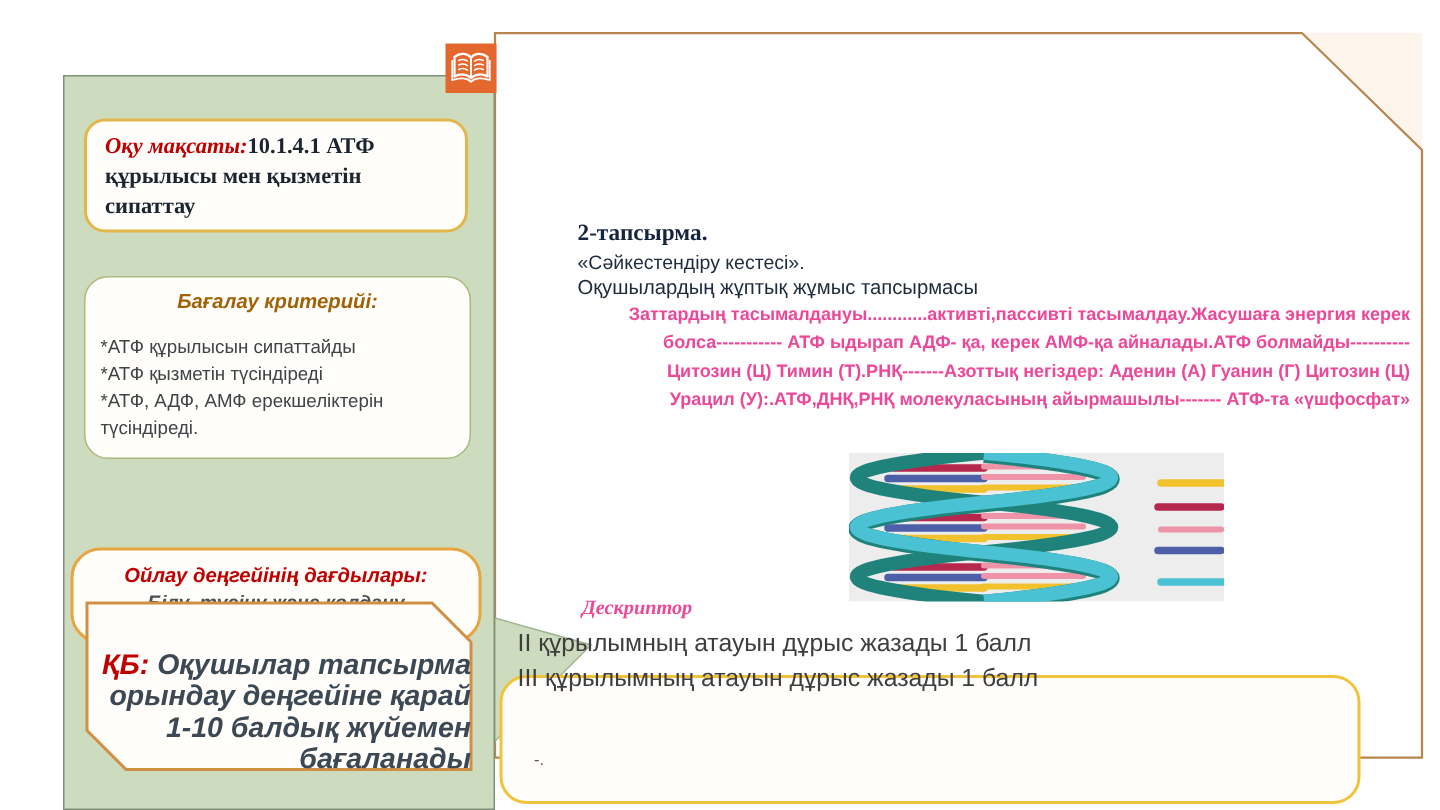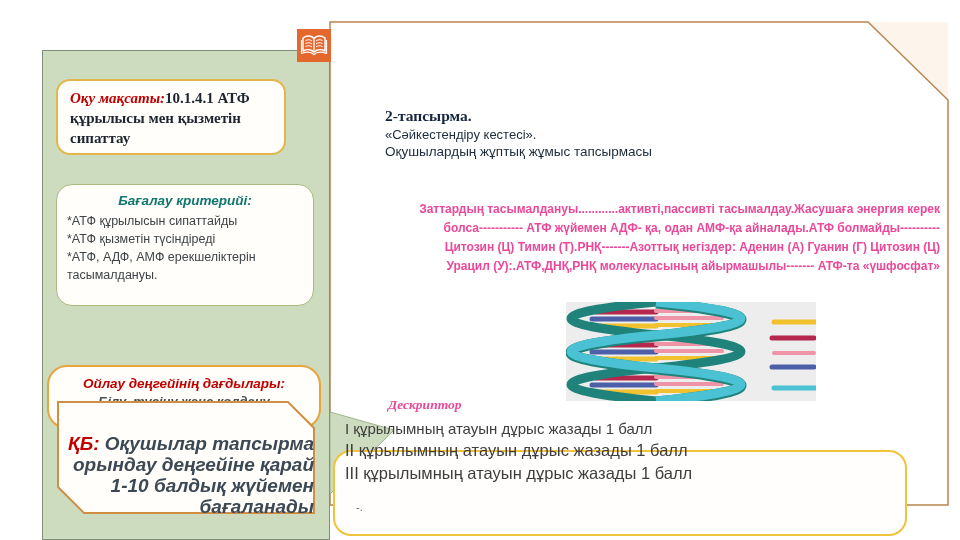--- a/index.html
+++ b/index.html
@@ -6,50 +6,50 @@
   #stage{position:relative;width:960px;height:540px;background:#ffffff;overflow:hidden;
          font-family:"Liberation Sans","DejaVu Sans",sans-serif;}
   .abs{position:absolute;}
   svg{display:block;}
 
   
   #green-panel{left:42px;top:50px;width:288px;height:490px;background:#cddcbe;
                border:1.5px solid #7f9078;box-sizing:border-box;}
 
   
-  #objective-box{left:13px;top:28px;width:230px;height:76px;background:#fffefa;
+  #objective-box{left:13px;top:28px;width:256px;height:76px;background:#fffefa;
                  border:2px solid #e3b64b;border-radius:14px;box-sizing:border-box;
                  padding:7px 12px;font-family:"Liberation Serif","DejaVu Serif",serif;
                  font-size:15px;line-height:20px;font-weight:bold;color:#1c2430;}
   #objective-box .red-label{color:#c00000;font-style:italic;}
 
   
   #criteria-box{left:13px;top:133px;width:258px;height:122px;background:#fffefa;
                 border:1.5px solid #a9ba7c;border-radius:16px;box-sizing:border-box;
                 padding:8px 10px 6px 10px;}
-  #criteria-box .box-title{text-align:center;color:#0f766e;font-weight:bold;font-style:italic;
-                font-size:13.5px;margin-bottom:4px;}
+  #criteria-box .box-title{text-align:center;color:#a16207;font-weight:bold;font-style:italic;
+                font-size:13.5px;margin-bottom:14px;}
   #criteria-box .crit-item{font-size:12.5px;line-height:18px;color:#3f4448;}
 
   
   #thinking-box{left:4px;top:274px;width:274px;height:64px;background:#fffefa;
                 border:2px solid #e8a43f;border-radius:20px;box-sizing:border-box;
                 padding:9px 8px 6px 8px;text-align:center;margin-top:40px;}
   #thinking-box .box-title{color:#c00000;font-weight:bold;font-style:italic;font-size:13.5px;}
   #thinking-box .box-sub{color:#4a5056;font-weight:bold;font-style:italic;font-size:13px;margin-top:3px;}
 
   
   #kb-box-svg{left:13px;top:349px;}
   #kb-text{left:13px;top:382px;width:258px;text-align:right;font-weight:bold;font-style:italic;
            font-size:19px;line-height:21px;color:#3c4854;}
   #kb-text .red-label{color:#c00000;}
 
   
   #task-head{left:385px;top:106px;width:420px;color:#15253f;}
-  #task-title{font-family:"Liberation Serif","DejaVu Serif",serif;font-weight:bold;font-size:15.5px;line-height:20px;}
+  #task-title{font-family:"Liberation Serif","DejaVu Serif",serif;font-weight:bold;font-size:15.5px;line-height:20px;margin-top:40px;}
   #task-subtitle{font-size:13px;line-height:17px;color:#1d2b3a;}
   #task-type{font-size:13.5px;line-height:18px;color:#1d2b3a;}
 
   #body-par{left:340px;top:200px;width:600px;text-align:right;font-size:12px;
             font-weight:bold;color:#ec4899;}
   #body-par .body-line{line-height:19px;white-space:nowrap;}
 
   #dna-figure{left:566px;top:302px;}
 
   #descriptor-label{left:388px;top:397px;font-family:"Liberation Serif","DejaVu Serif",serif;
@@ -78,21 +78,21 @@
   <div id="green-panel" class="abs">
 
     <div id="objective-box" class="abs">
       <span class="red-label">Оқу мақсаты:</span><span>10.1.4.1 АТФ құрылысы мен қызметін сипаттау</span>
     </div>
 
     <div id="criteria-box" class="abs">
       <div class="box-title">Бағалау критерийі:</div>
       <div class="crit-item">*АТФ құрылысын сипаттайды</div>
       <div class="crit-item">*АТФ қызметін түсіндіреді</div>
-      <div class="crit-item">*АТФ, АДФ, АМФ ерекшеліктерін тасымалдануы.</div>
+      <div class="crit-item">*АТФ, АДФ, АМФ ерекшеліктерін түсіндіреді.</div>
     </div>
 
     <div id="thinking-box" class="abs">
       <div class="box-title">Ойлау деңгейінің дағдылары:</div>
       <div class="box-sub">Білу, түсіну және қолдану</div>
     </div>
 
     <svg id="kb-box-svg" class="abs" width="260" height="115" viewBox="0 0 260 115">
       <path d="M2,2 L232,2 L258,28 L258,113 L28,113 L2,87 Z" fill="#fffefa" stroke="#cf8f45" stroke-width="2"></path>
     </svg>
@@ -109,21 +109,21 @@
   <div id="footnote" class="abs">-.</div>
 
   <div id="task-head" class="abs">
     <div id="task-title">2-тапсырма.</div>
     <div id="task-subtitle"> «Сәйкестендіру кестесі».</div>
     <div id="task-type">Оқушылардың жұптық жұмыс тапсырмасы</div>
   </div>
 
   <div id="body-par" class="abs">
     <div class="body-line">Заттардың тасымалдануы............активті,пассивті тасымалдау.Жасушаға энергия керек</div>
-    <div class="body-line">болса----------- АТФ жүйемен АДФ- қа, одан АМФ-қа айналады.АТФ болмайды----------</div>
+    <div class="body-line">болса----------- АТФ ыдырап АДФ- қа, керек АМФ-қа айналады.АТФ болмайды----------</div>
     <div class="body-line">Цитозин (Ц) Тимин (Т).РНҚ-------Азоттық негіздер: Аденин (А) Гуанин (Г) Цитозин (Ц)</div>
     <div class="body-line">Урацил (У):.АТФ,ДНҚ,РНҚ молекуласының айырмашылы------- АТФ-та «үшфосфат»</div>
   </div>
 
   <svg id="dna-figure" class="abs" width="250" height="99" viewBox="0 0 250 99">
     <rect width="250" height="99" fill="#ededed"></rect>
 
     <g stroke-linecap="round">
 
       <line x1="30" y1="10" x2="90" y2="10" stroke="#b5274d" stroke-width="5"></line>
@@ -157,21 +157,20 @@
       <line x1="208" y1="20" x2="250" y2="20" stroke="#f2c12e" stroke-width="5"></line>
       <line x1="206" y1="36" x2="248" y2="36" stroke="#b5274d" stroke-width="5"></line>
       <line x1="208" y1="51" x2="248" y2="51" stroke="#ef93a8" stroke-width="4"></line>
       <line x1="206" y1="65" x2="248" y2="65" stroke="#4d5fa8" stroke-width="5"></line>
       <line x1="208" y1="86" x2="250" y2="86" stroke="#4ac2d3" stroke-width="5"></line>
     </g>
   </svg>
 
   <div id="descriptor-label" class="abs">Дескриптор</div>
   <div id="descriptor-list" class="abs">
-    <div class="d0">I құрылымның атауын дұрыс жазады 1 балл</div>
     <div class="d1">II құрылымның атауын дұрыс жазады 1 балл</div>
     <div class="d2">III құрылымның атауын дұрыс жазады 1 балл</div>
   </div>
 
   <div id="book-icon" class="abs">
     <svg width="34" height="33" viewBox="0 0 34 33">
       <path d="M6,9 C10,5.8 14.8,6.6 17,9.5 C19.2,6.6 24,5.8 28,9 L28,22 C24,19.8 19.5,20.4 17,23.2 C14.5,20.4 10,19.8 6,22 Z" fill="none" stroke="#ffffff" stroke-width="1.5" stroke-linejoin="round"></path>
       <line x1="17" y1="9.5" x2="17" y2="23" stroke="#ffffff" stroke-width="1.3"></line>
       <path d="M8.5,11.5 C11,10.2 13.5,10.7 15,12" fill="none" stroke="#ffffff" stroke-width="1"></path>
       <path d="M8.5,14.5 C11,13.2 13.5,13.7 15,15" fill="none" stroke="#ffffff" stroke-width="1"></path>

